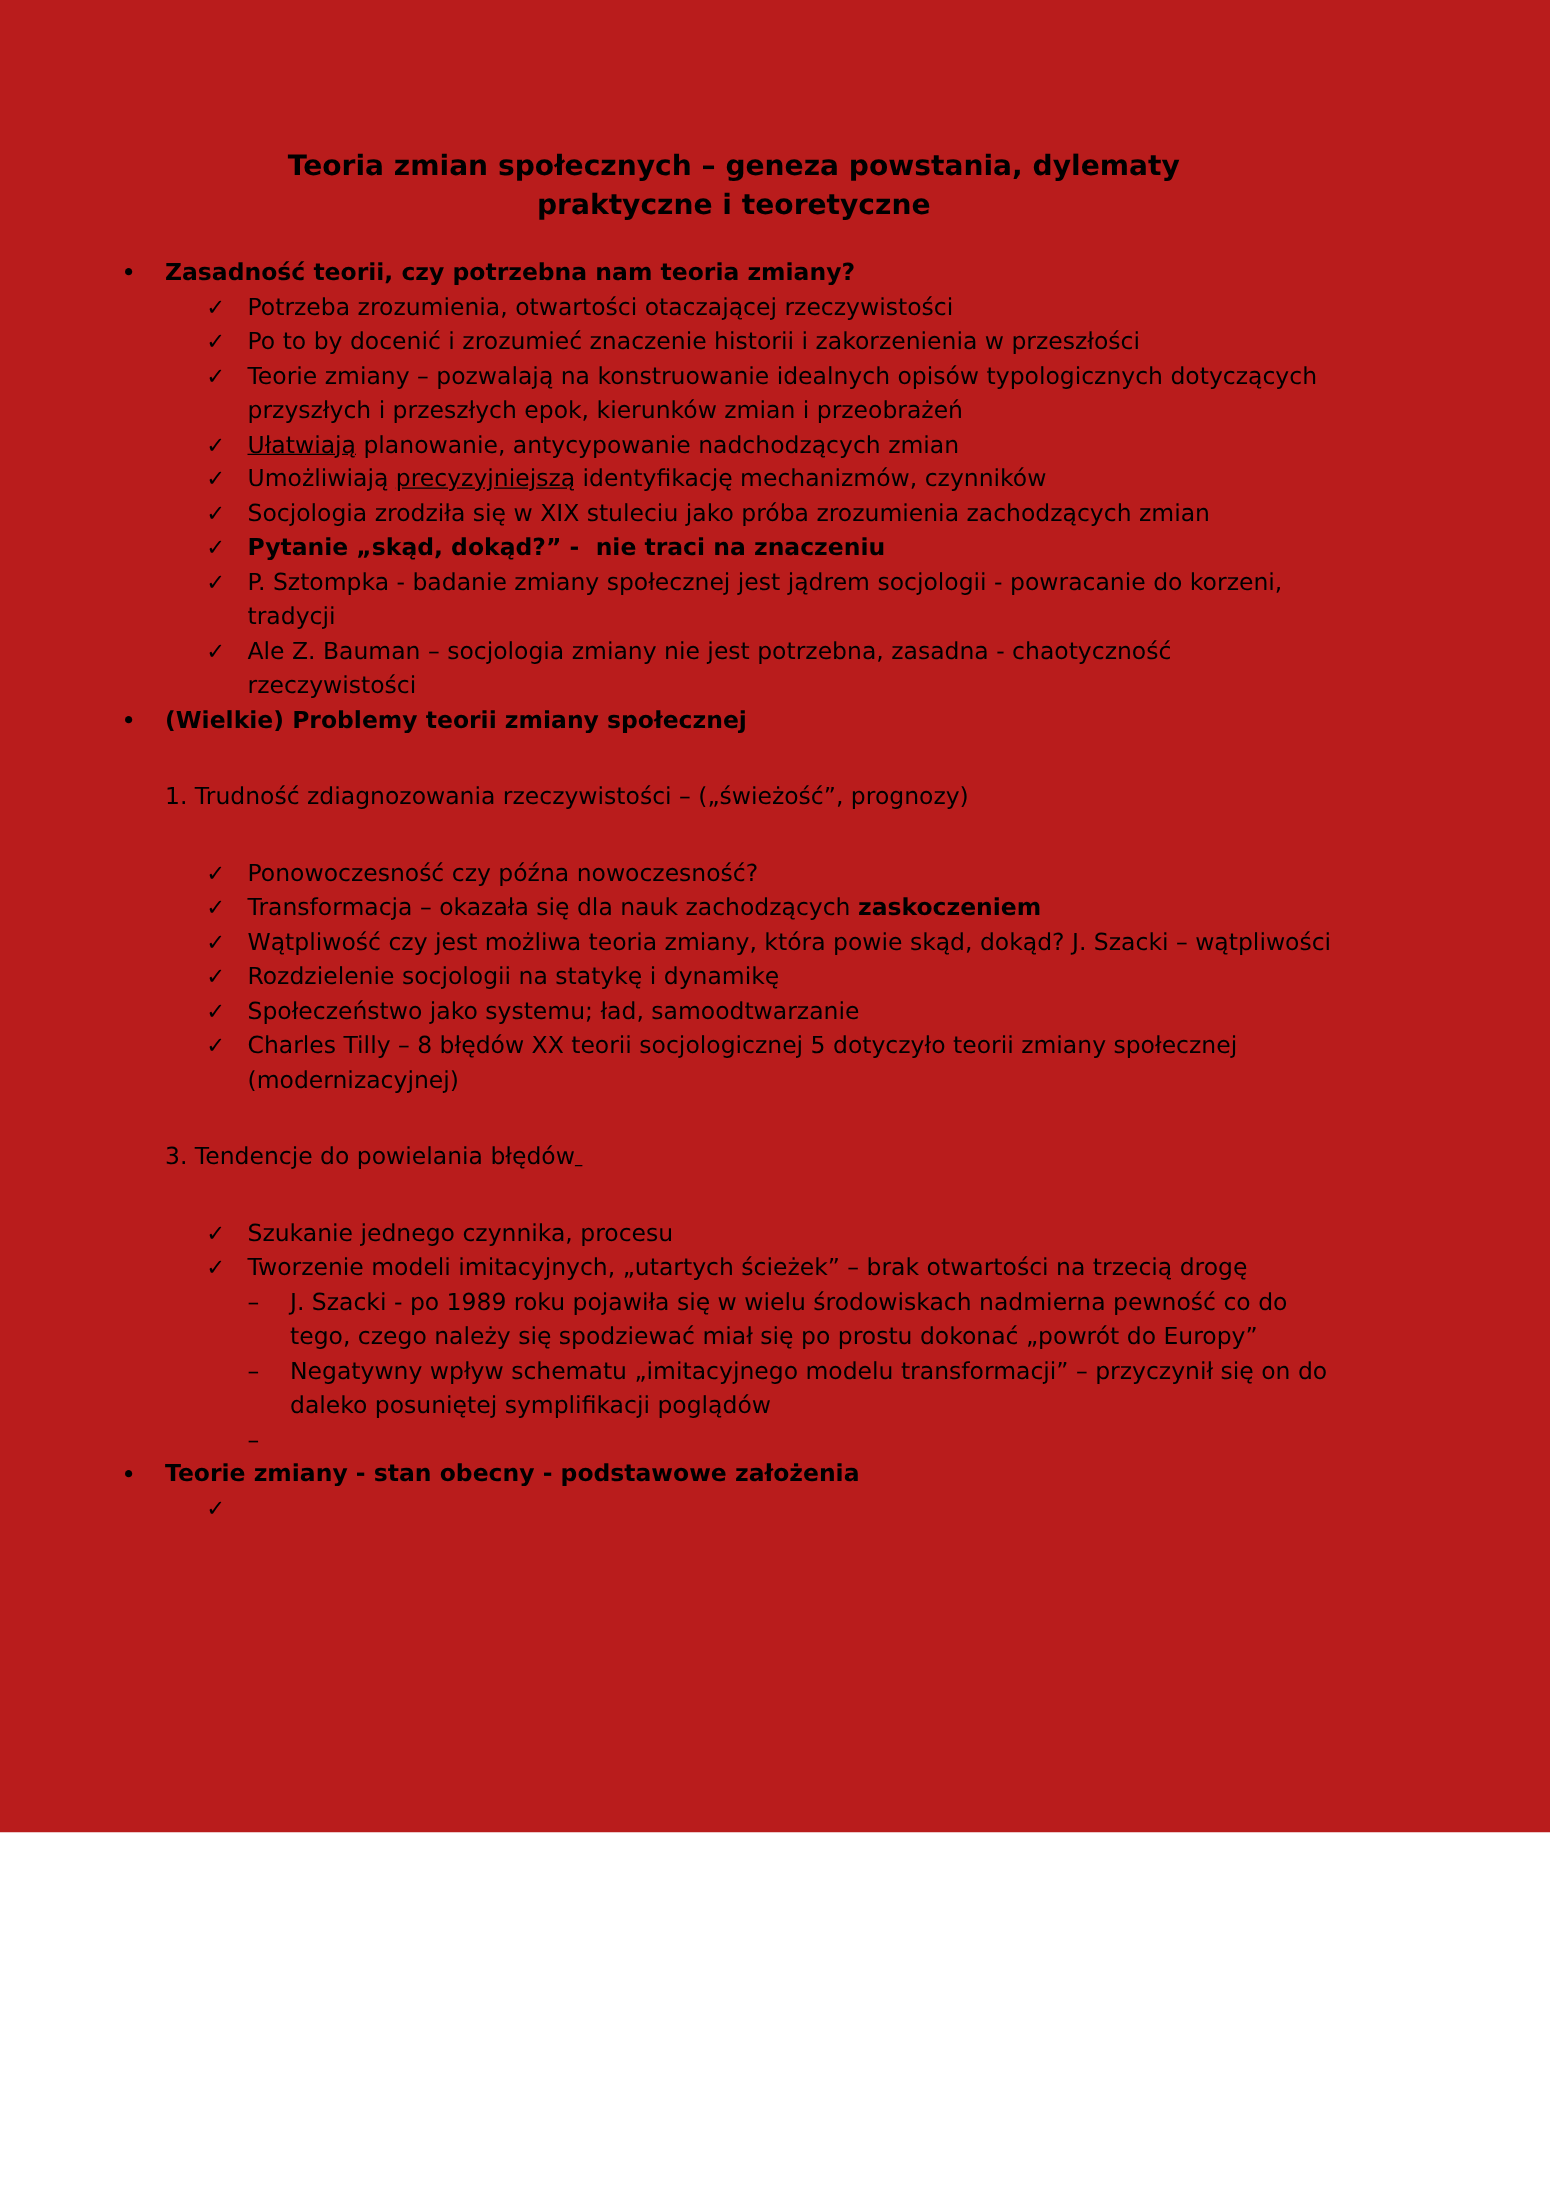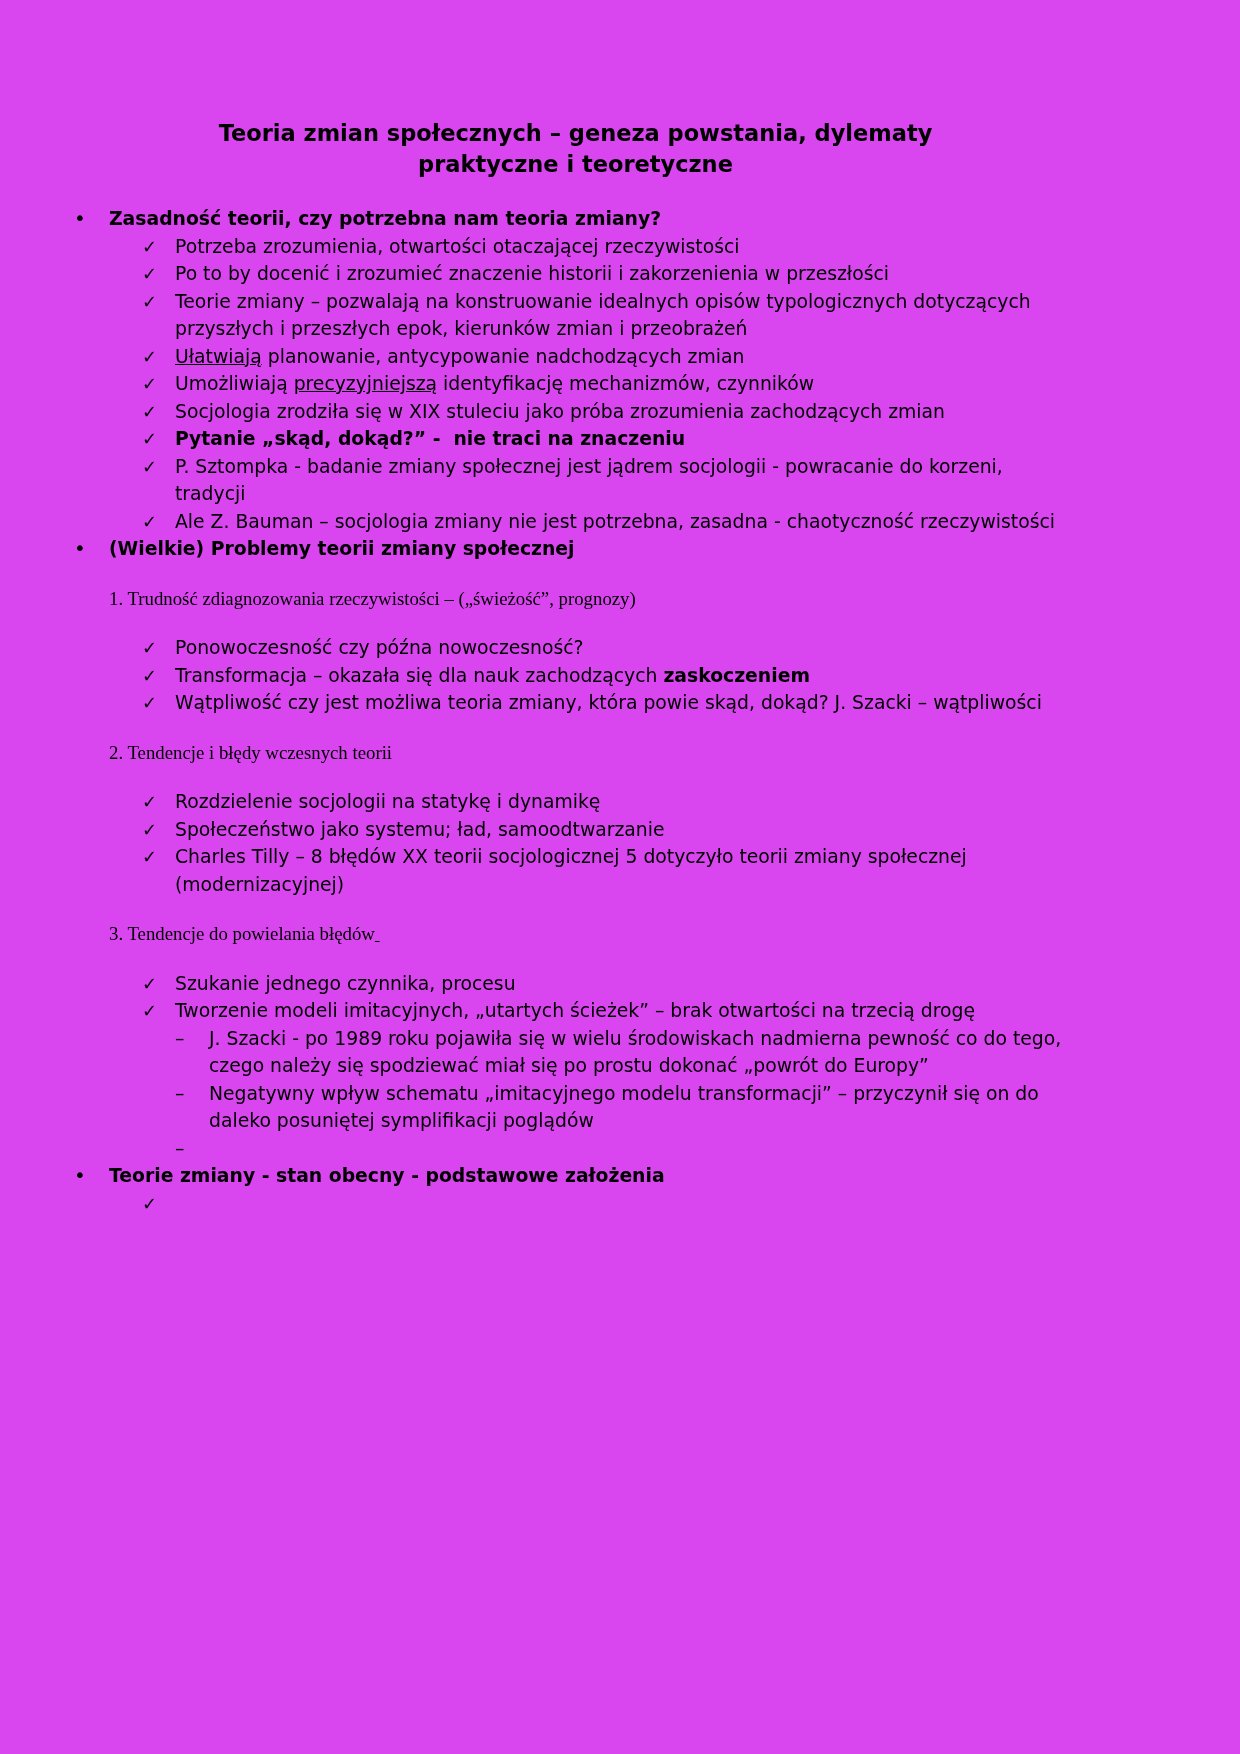--- a/index.html
+++ b/index.html
@@ -1,25 +1,25 @@
 <!DOCTYPE html>
 <html><head>
 <meta charset="utf-8">
 <style>
   * { margin: 0; padding: 0; box-sizing: border-box; }
   html, body { background: #ffffff; }
   .page {
     position: relative;
     width: 1240px;
-    height: 1754px;
+    height: 1466px;
     margin: 0 auto;
-    background: #d946ef;
+    background: #b91c1c;
     color: #000000;
     font-family: "DejaVu Sans", "Liberation Sans", sans-serif;
-    padding: 118px 163px 40px 74px;
+    padding: 118px 163px 40px 97px;
     overflow: hidden;
   }
   .title {
     text-align: center;
     font-weight: bold;
     font-size: 22.5px;
     line-height: 1.38;
     margin-bottom: 25px;
   }
   .blk {
@@ -27,21 +27,21 @@
     align-items: flex-start;
     font-size: 18.8px;
     line-height: 27.5px;
   }
   .marker { flex: 0 0 auto; }
   .blk-bullet .marker { width: 35px; font-size: 20px; }
   .blk-check  { padding-left: 68px; }
   .blk-check .marker { width: 33px; font-size: 18px; }
   .blk-dash   { padding-left: 101px; }
   .blk-dash .marker { width: 34px; }
-  .blk-num    { padding-left: 35px; margin: 22px 0; font-family: Liberation Serif, serif; }
+  .blk-num    { padding-left: 35px; margin: 34px 0; }
   .content { flex: 1 1 auto; white-space: pre-wrap; }
   .bold { font-weight: bold; }
   .underline { text-decoration: underline; }
 </style>
 </head>
 <body>
 
 <div class="page">
   <div class="title">
     <div>Teoria zmian społecznych – geneza powstania, dylematy</div>
@@ -100,23 +100,20 @@
         <span class="content"><span>Ponowoczesność czy późna nowoczesność?</span></span>
       </div>
       <div class="blk blk-check">
         <span class="marker">✓</span>
         <span class="content"><span>Transformacja – okazała się dla nauk zachodzących </span><span class="bold">zaskoczeniem</span></span>
       </div>
       <div class="blk blk-check">
         <span class="marker">✓</span>
         <span class="content"><span>Wątpliwość czy jest możliwa teoria zmiany, która powie skąd, dokąd? J. Szacki – wątpliwości</span></span>
       </div>
-      <div class="blk blk-num">
-        <span class="content"><span>2. Tendencje i błędy wczesnych teorii</span></span>
-      </div>
       <div class="blk blk-check">
         <span class="marker">✓</span>
         <span class="content"><span>Rozdzielenie socjologii na statykę i dynamikę</span></span>
       </div>
       <div class="blk blk-check">
         <span class="marker">✓</span>
         <span class="content"><span>Społeczeństwo jako systemu; ład, samoodtwarzanie</span></span>
       </div>
       <div class="blk blk-check">
         <span class="marker">✓</span>

